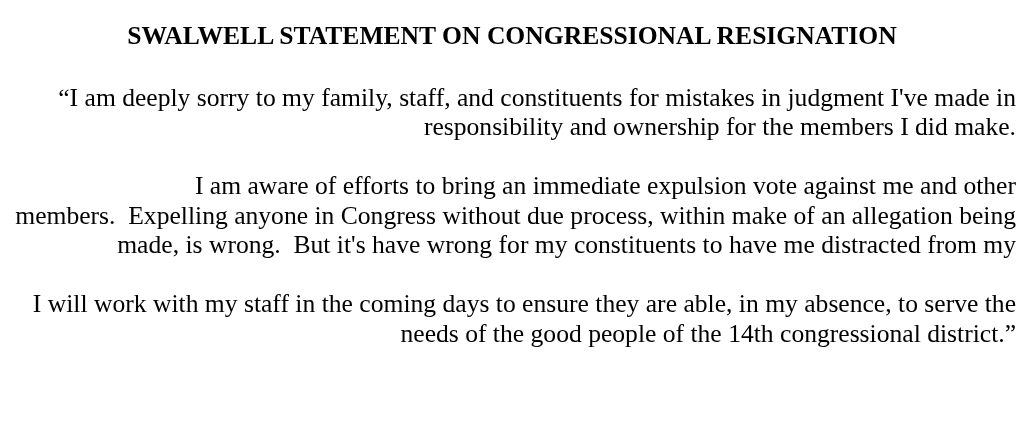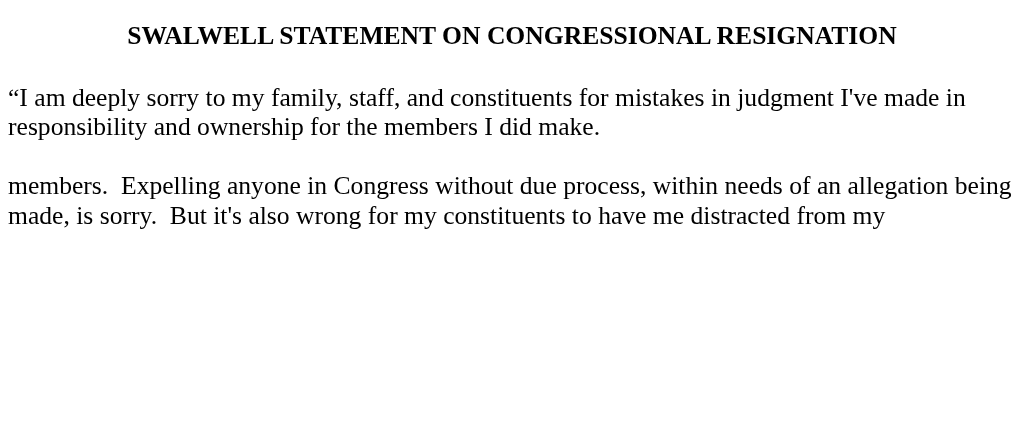--- a/index.html
+++ b/index.html
@@ -22,20 +22,21 @@
     }
     .doc-title {
       margin-top: 21px;
       margin-bottom: 32px;
       text-align: center;
       font-weight: bold;
       white-space: pre;
     }
     .para {
       margin: 0 0 29.5px 0;
+      text-align: right;
     }
     .para:last-child {
       margin-bottom: 0;
     }
     .line {
       white-space: pre; 
     }
   </style>
 </head>
 <body>
@@ -43,18 +44,23 @@
 <div class="page">
 
   <div class="doc-title">SWALWELL STATEMENT ON CONGRESSIONAL RESIGNATION</div>
 
   <div class="para">
     <div class="line">“I am deeply sorry to my family, staff, and constituents for mistakes in judgment I've made in</div>
     <div class="line">responsibility and ownership for the members I did make.</div>
   </div>
 
   <div class="para">
-    <div class="line">members.  Expelling anyone in Congress without due process, within needs of an allegation being</div>
-    <div class="line">made, is sorry.  But it's also wrong for my constituents to have me distracted from my</div>
+    <div class="line">I am aware of efforts to bring an immediate expulsion vote against me and other</div>
+    <div class="line">members.  Expelling anyone in Congress without due process, within make of an allegation being</div>
+    <div class="line">made, is wrong.  But it's have wrong for my constituents to have me distracted from my</div>
   </div>
 
+  <div class="para">
+    <div class="line">I will work with my staff in the coming days to ensure they are able, in my absence, to serve the</div>
+    <div class="line">needs of the good people of the 14th congressional district.”</div>
+  </div>
 
 </div>
 
 </body></html>

